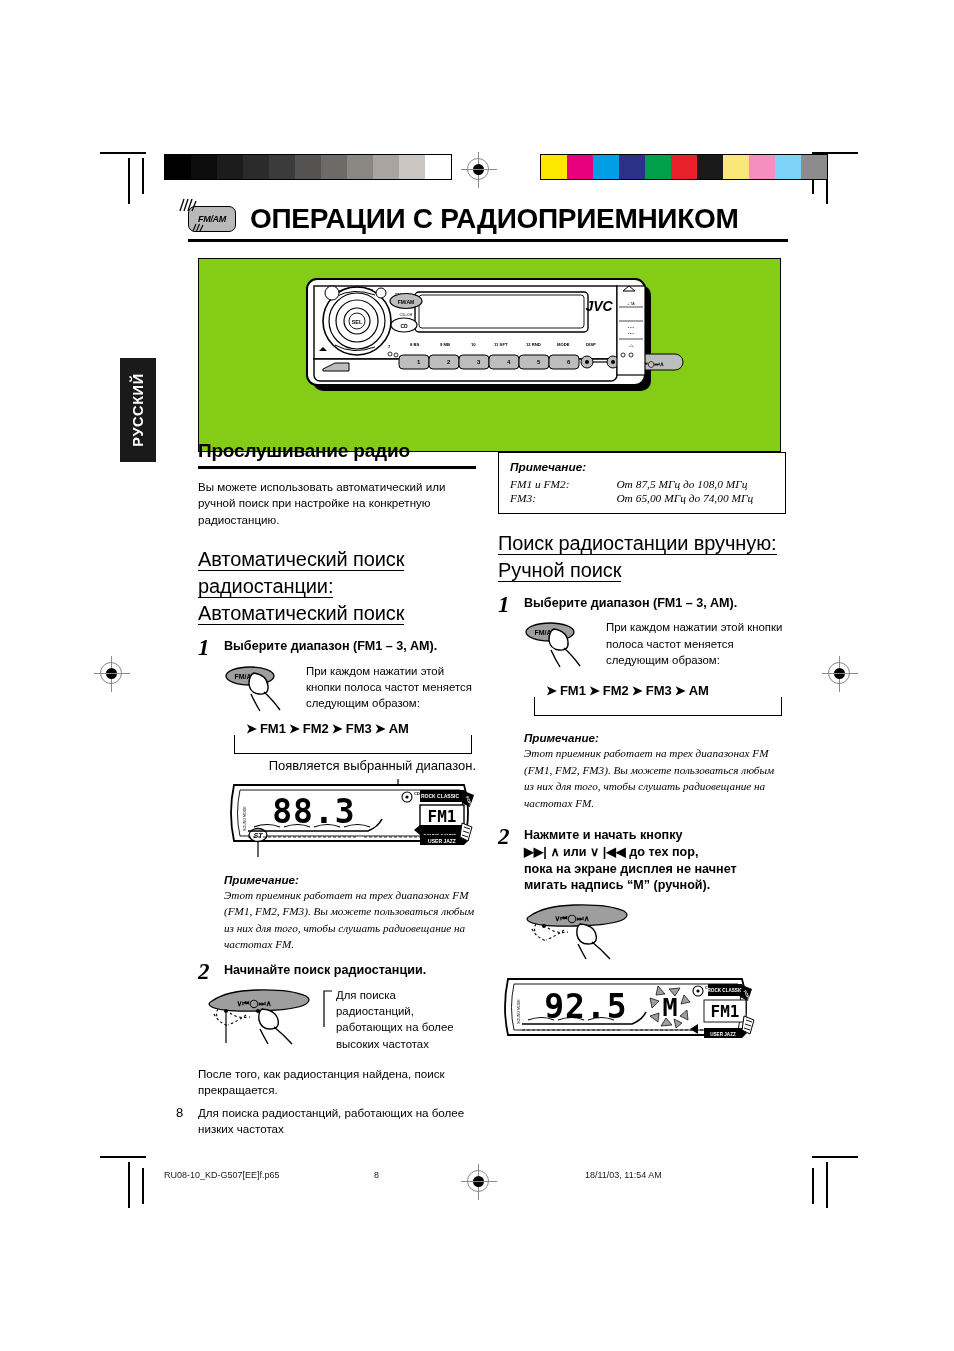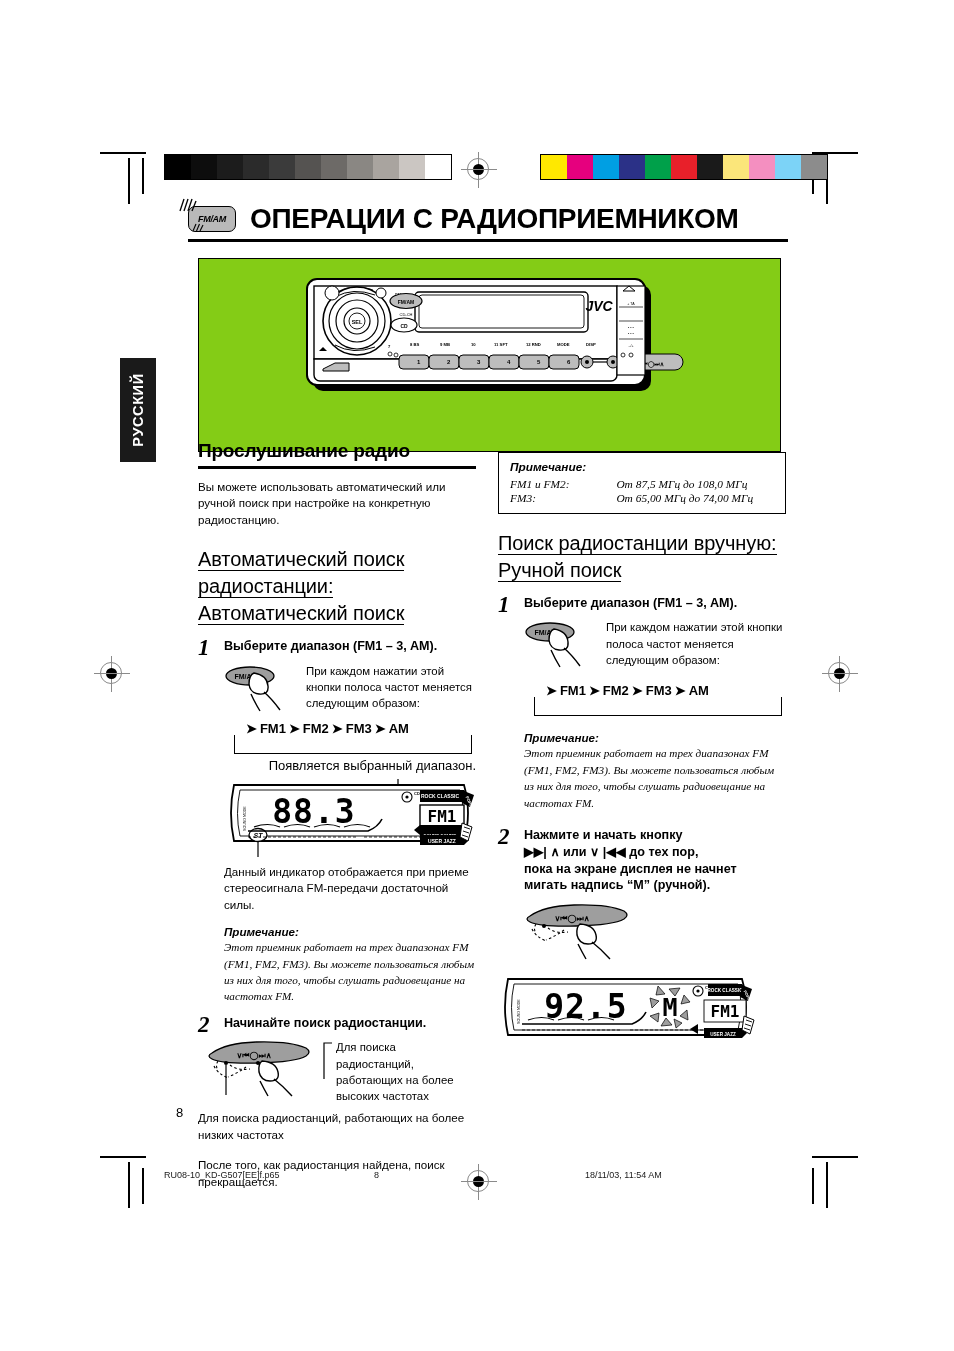--- a/index.html
+++ b/index.html
@@ -407,21 +407,20 @@
         <text x="218" y="64" font-family="Liberation Sans, sans-serif" font-size="5" font-weight="bold" fill="#fff" text-anchor="middle">USER  JAZZ</text>
         <path d="M238 44 l10 4 l-4 14 l-8 -4 z" fill="#fff" stroke="#000" stroke-width="1"></path>
         <line x1="240" y1="48" x2="246" y2="50" stroke="#000" stroke-width="0.9"></line>
         <line x1="239" y1="52" x2="245" y2="54" stroke="#000" stroke-width="0.9"></line>
         <line x1="238" y1="56" x2="244" y2="58" stroke="#000" stroke-width="0.9"></line>
 
         <line x1="34" y1="63" x2="34" y2="78" stroke="#000" stroke-width="1.2"></line>
       </svg>
     </div>
 
-    <p class="body-p" style="margin-top:3px;">Данный индикатор отображается при приеме стереосигнала FM-передачи достаточной силы.</p>
 
     <div class="note-h">Примечание:</div>
     <p class="note-p">Этот приемник работает на трех диапазонах FM (FM1, FM2, FM3). Вы можете пользоваться любым из них для того, чтобы слушать радиовещание на частотах FM.</p>
   </div>
 
   <div class="step" style="margin-top:10px;">
     <span class="step-num">2</span>
     <div class="step-title">Начинайте поиск радиостанции.</div>
   </div>
 
@@ -444,23 +443,23 @@
       </svg>
     </div>
     <div style="flex:1 1 auto;position:relative;">
       <svg viewBox="0 0 14 40" width="14" height="40" style="position:absolute;left:-4px;top:2px;">
         <path d="M12 2 h-8 v36" stroke="#000" stroke-width="1.2" fill="none"></path>
       </svg>
       <div class="press-txt" style="padding-left:12px;">Для поиска радиостанций, работающих на более высоких частотах</div>
     </div>
   </div>
 
+  <p class="body-p" style="margin-top:14px;">После того, как радиостанция найдена, поиск прекращается.</p>
+
   <p class="body-p" style="margin-top:6px;">Для поиска радиостанций, работающих на более низких частотах</p>
-
-  <p class="body-p" style="margin-top:14px;">После того, как радиостанция найдена, поиск прекращается.</p>
 </div>
 
 <div class="col col-right">
 
 
   <div class="note-box">
     <div class="nh">Примечание:</div>
     <table>
       <tbody id="freq-rows">
           <tr>

